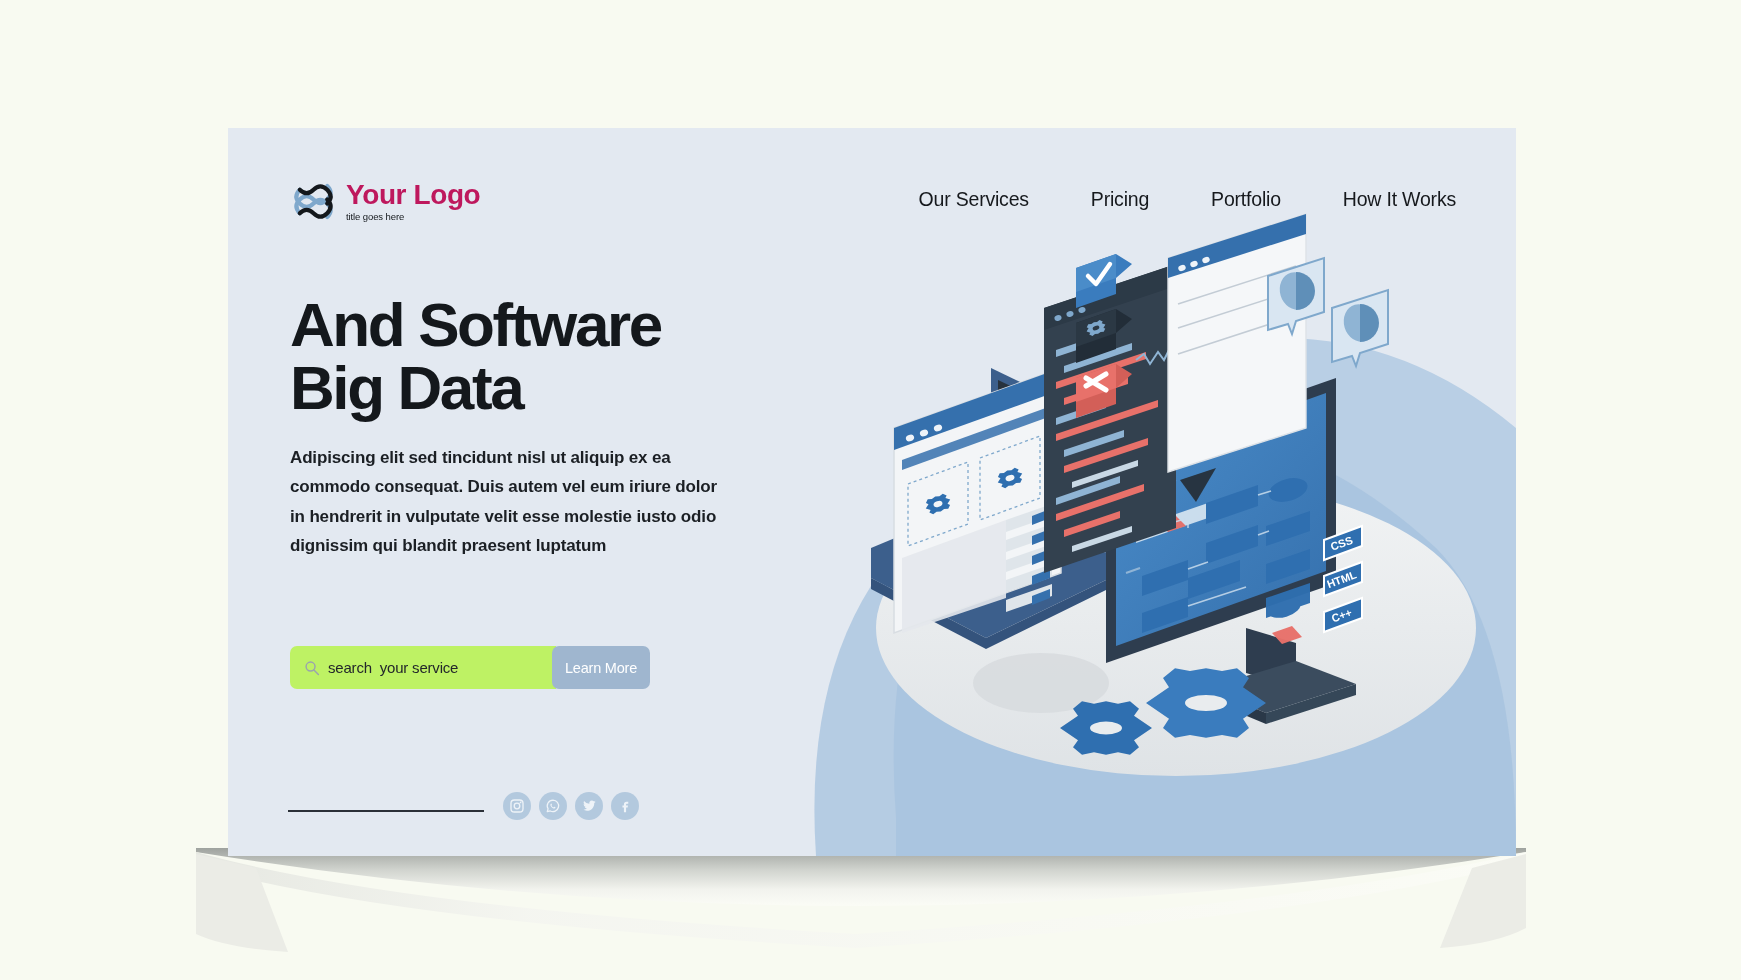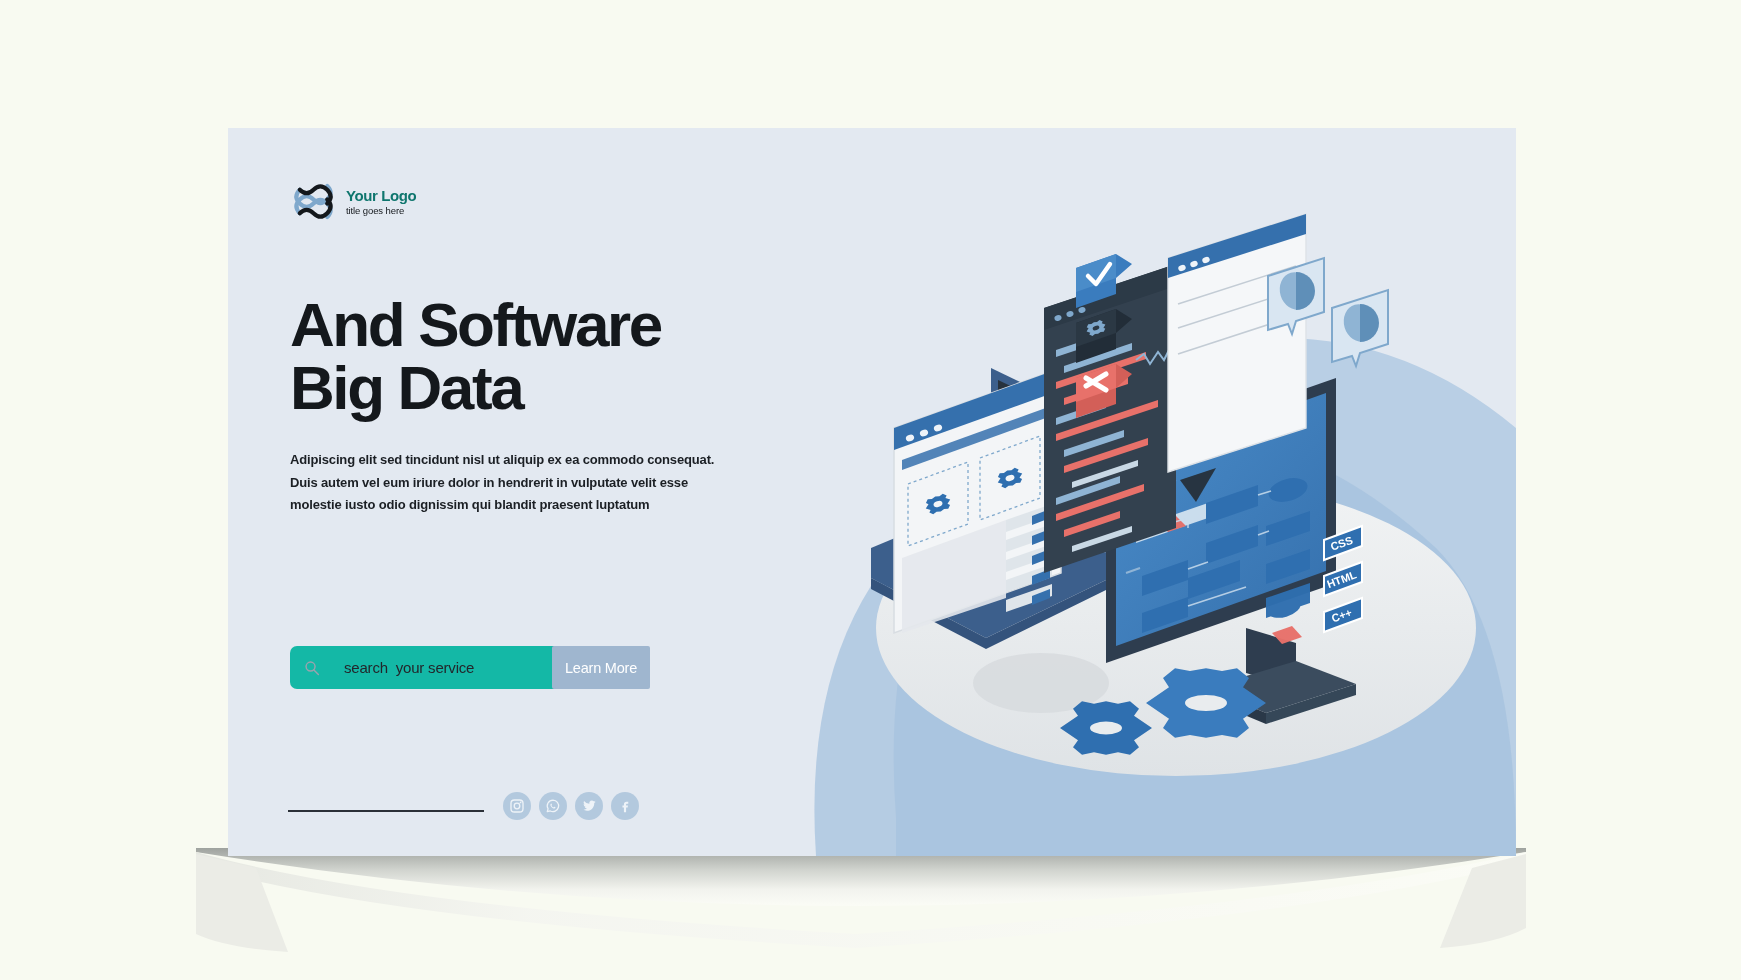--- a/index.html
+++ b/index.html
@@ -29,21 +29,21 @@
   #site-header{
     position:absolute; left:0; top:0; width:100%; height:120px;
   }
   #brand{
     position:absolute; left:62px; top:50px;
     display:flex; align-items:center; gap:9px;
   }
   #brand-mark{ width:47px; height:47px; display:block; }
   #brand-text{ display:flex; flex-direction:column; line-height:1; }
   #brand-title{
-    font-size:15px; font-weight:bold; color:#0f766e;
+    font-size:28px; font-weight:bold; color:#be185d;
     letter-spacing:-0.4px;
   }
   #brand-sub{
     font-size:9.5px; font-weight:normal; color:#14181c;
     letter-spacing:-0.1px; margin-top:3px;
   }
 
   #main-nav{
     position:absolute; right:60px; top:60px;
     display:flex; align-items:center; gap:0;
@@ -56,46 +56,46 @@
   #main-nav a + a{ margin-left:62px; }
 
   
   #hero-left{ position:absolute; left:62px; top:166px; width:520px; }
   #hero-title{
     font-size:62px; font-weight:bold; color:#14181c;
     line-height:1.01; letter-spacing:-2.4px;
   }
   #hero-title .ln{ display:block; }
   #hero-desc{
-    margin-top:30px;
-    font-size:13px; font-weight:bold; color:#1b1f24;
+    margin-top:24px;
+    font-size:17px; font-weight:bold; color:#1b1f24;
     line-height:1.72; width:440px; letter-spacing:-0.15px;
   }
 
   
   #search-row{
     position:absolute; left:62px; top:518px;
     width:360px; height:43px;
     display:flex; align-items:stretch;
   }
   #search-field{
-    flex:1; background:#14b8a6; border-radius:7px 0 0 7px;
-    display:flex; align-items:center; gap:24px; padding-left:14px;
+    flex:1; background:#bef264; border-radius:7px 0 0 7px;
+    display:flex; align-items:center; gap:8px; padding-left:14px;
     border:none;
   }
   #search-icon{ width:16px; height:16px; flex:none; display:block; }
   #search-input{
     flex:1; border:none; outline:none; background:transparent;
     font-family:"Liberation Sans", sans-serif;
     font-size:15px; color:#23262b; letter-spacing:-0.2px;
   }
   #search-input::placeholder{ color:#23262b; opacity:1; }
   #learn-more-button{
     width:98px; background:#9fb6cf; border:none;
-    border-radius:2px; color:#ffffff; cursor:pointer;
+    border-radius:7px; color:#ffffff; cursor:pointer;
     font-family:"Liberation Sans", sans-serif;
     font-size:14.5px; letter-spacing:-0.2px;
     margin-left:-4px;
   }
 
   
   #hero-rule{
     position:absolute; left:60px; top:682px;
     width:196px; height:2px; background:#2b3038;
   }
@@ -155,20 +155,26 @@
           <path d="M38 17 Q 45 24 38 31 Q 31 38 24 31 Q 17 24 10 31" stroke="#14181c" transform="translate(0,5)"></path>
           <path d="M38 31 Q 45 24 38 17 Q 31 10 24 17 Q 17 24 10 17" stroke="#14181c" transform="translate(0,-5)"></path>
         </g>
       </svg>
       <div id="brand-text">
         <span id="brand-title">Your Logo</span>
         <span id="brand-sub">title goes here</span>
       </div>
     </div>
 
+    <nav id="main-nav">
+      <a href="#">Our Services</a>
+      <a href="#">Pricing</a>
+      <a href="#">Portfolio</a>
+      <a href="#">How It Works</a>
+    </nav>
   </header>
 
   <div id="hero-left">
     <h1 id="hero-title">
       <span class="ln">And Software</span>
       <span class="ln">Big Data</span>
     </h1>
     <p id="hero-desc">Adipiscing elit sed  tincidunt nisl ut aliquip ex ea commodo consequat. Duis autem vel eum iriure dolor in hendrerit in vulputate velit esse molestie iusto odio dignissim qui blandit praesent luptatum</p>
   </div>
 

